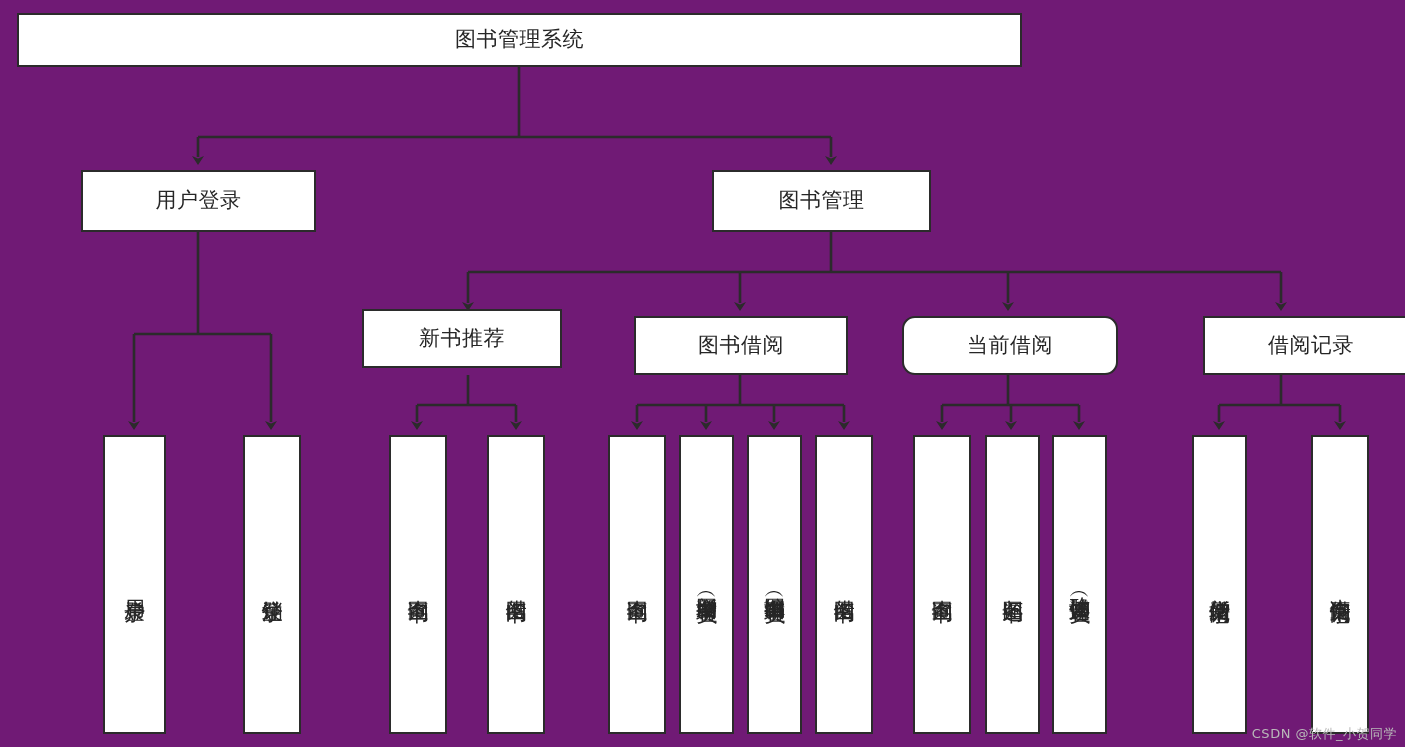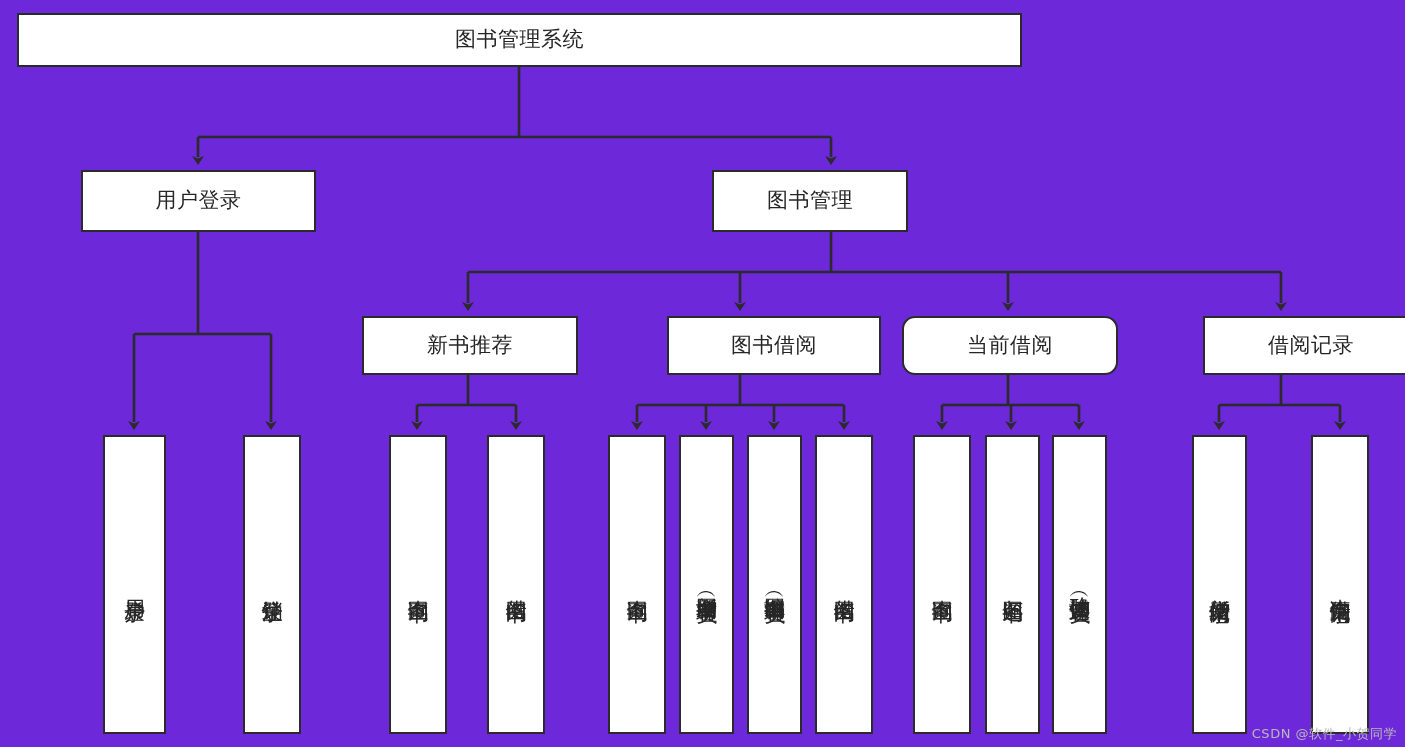--- a/index.html
+++ b/index.html
@@ -7,21 +7,21 @@
     padding: 0;
     background: #ffffff;
   }
   body {
     font-family: "DejaVu Sans", "Liberation Sans", sans-serif;
   }
   #canvas {
     position: relative;
     width: 1405px;
     height: 747px;
-    background: #6d28d9;
+    background: #701a75;
     overflow: hidden;
   }
   svg#wires {
     position: absolute;
     left: 0;
     top: 0;
     width: 1405px;
     height: 747px;
     pointer-events: none;
   }
@@ -119,28 +119,28 @@
     </g>
   </svg>
 
   <div class="node h" style="left:17px; top:13px; width:1005px; height:54px;">
     <span>图书管理系统</span>
   </div>
 
   <div class="node h" style="left:81px; top:170px; width:235px; height:62px;">
     <span>用户登录</span>
   </div>
-  <div class="node h" style="left:712px; top:170px; width:196px; height:62px;">
+  <div class="node h" style="left:712px; top:170px; width:219px; height:62px;">
     <span>图书管理</span>
   </div>
 
-  <div class="node h" style="left:362px; top:316px; width:216px; height:59px;">
+  <div class="node h" style="left:362px; top:309px; width:200px; height:59px;">
     <span>新书推荐</span>
   </div>
-  <div class="node h" style="left:634px; top:316px; width:214px; height:59px;margin-left:33px;">
+  <div class="node h" style="left:634px; top:316px; width:214px; height:59px;">
     <span>图书借阅</span>
   </div>
   <div class="node h" style="left:902px; top:316px; width:216px; height:59px;border-radius:13px;">
     <span>当前借阅</span>
   </div>
   <div class="node h" style="left:1172px; top:316px; width:216px; height:59px;margin-left:31px;">
     <span>借阅记录</span>
   </div>
 
   <div class="node v" style="left:103px; top:435px; width:63px; height:299px;">

